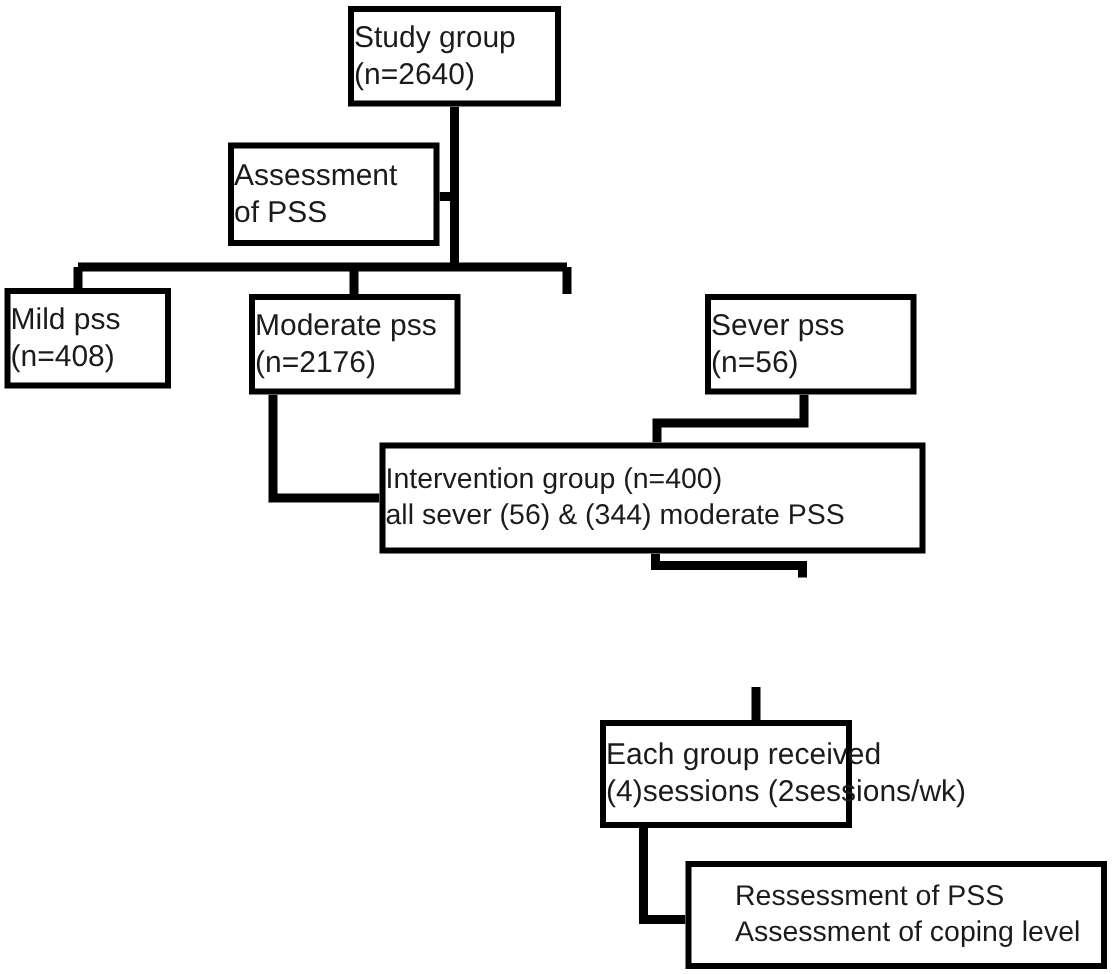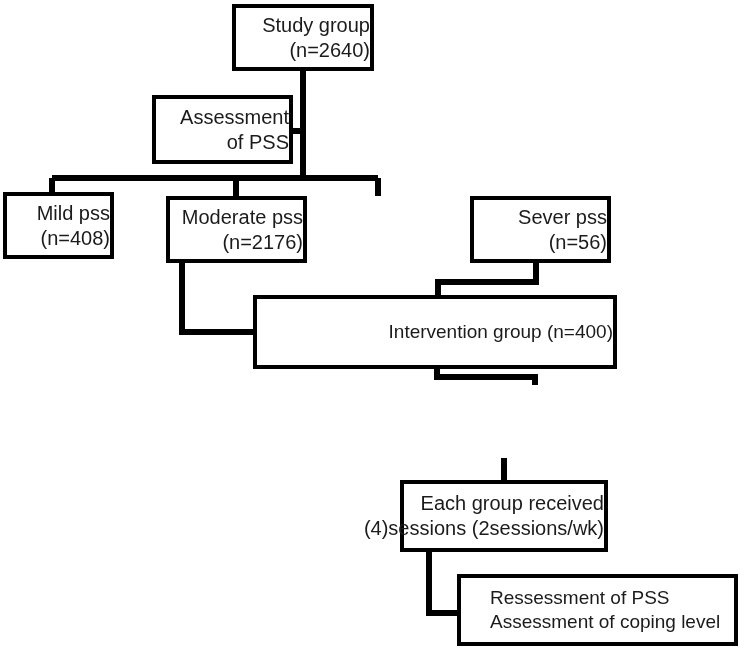--- a/index.html
+++ b/index.html
@@ -26,21 +26,21 @@
     height: 649px;
     pointer-events: none;
   }
   .node {
     position: absolute;
     box-sizing: border-box;
     background: #ffffff;
     border: 4px solid #000000;
     display: flex;
     flex-direction: column;
-    align-items: flex-end;
+    align-items: flex-start;
     justify-content: center;
     color: #1b1b1b;
     font-size: 20px;
     line-height: 1.05;
     z-index: 2;
   }
   .node .line {
     display: block;
     white-space: nowrap;
     padding: 2px 0;
@@ -54,21 +54,21 @@
   }
 
   
   #node-study       { left: 232px; top:   4px; width: 142px; height:  67px; }
   #node-assessment  { left: 152px; top:  95px; width: 141px; height:  69px; }
   #node-mild        { left:   3px; top: 192px; width: 111px; height:  67px; }
   #node-moderate    { left: 166px; top: 196px; width: 141px; height:  67px; }
   #node-sever       { left: 470px; top: 196px; width: 141px; height:  67px; }
   #node-intervention{ left: 253px; top: 295px; width: 364px; height:  74px; font-size: 19px; }
   #node-divided     { left: 400px; top: 385px; width: 208px; height:  73px; }
-  #node-sessions    { left: 400px; top: 480px; width: 208px; height:  72px; }
+  #node-sessions    { left: 400px; top: 480px; width: 168px; height:  72px; }
   #node-reassess    { left: 457px; top: 574px; width: 281px; height:  72px; font-size: 19px; }
 </style>
 </head>
 <body>
 
 <div id="canvas">
 
   <svg class="connectors" viewBox="0 0 744 649" width="744" height="649" aria-hidden="true">
     <g stroke="#000000" stroke-width="6" fill="none" stroke-linecap="butt">
 
@@ -116,20 +116,21 @@
     <span class="line">(n=2176)</span>
   </div>
 
   <div class="node" id="node-sever">
     <span class="line">Sever pss</span>
     <span class="line">(n=56)</span>
   </div>
 
   <div class="node" id="node-intervention">
     <span class="line">Intervention group (n=400)</span>
+    <span class="line">all sever (56) &amp; (344) moderate PSS</span>
   </div>
 
 
   <div class="node" id="node-sessions">
     <span class="line">Each group received</span>
     <span class="line">(4)sessions (2sessions/wk)</span>
   </div>
 
   <div class="node left-align" id="node-reassess">
     <span class="line">Ressessment of PSS</span>

